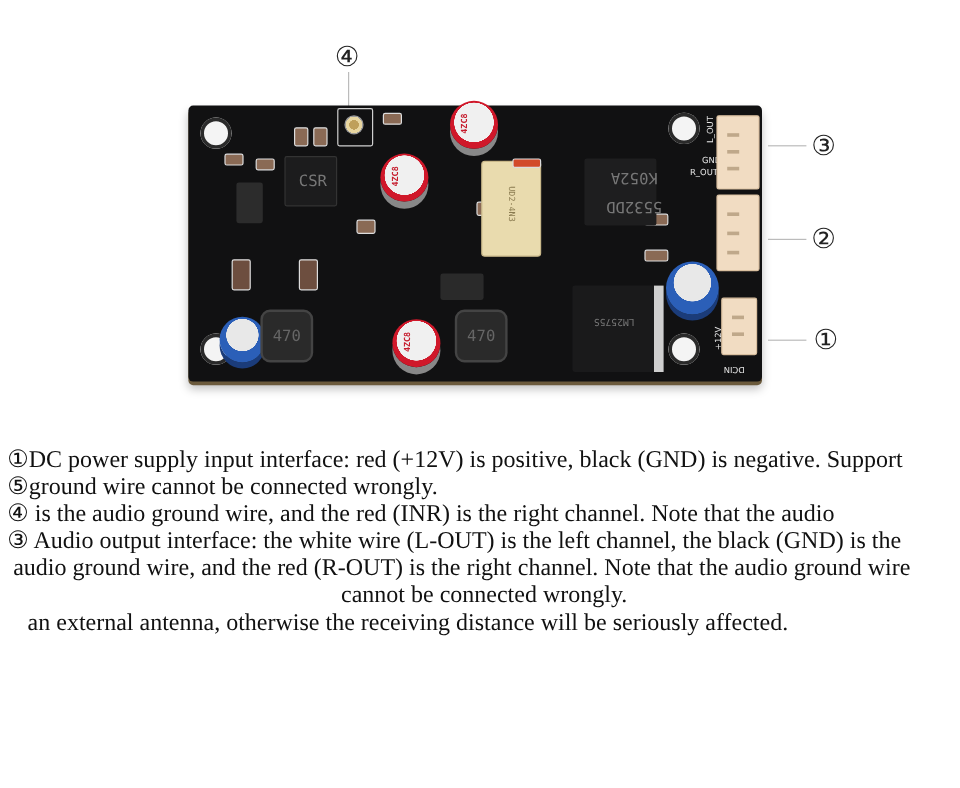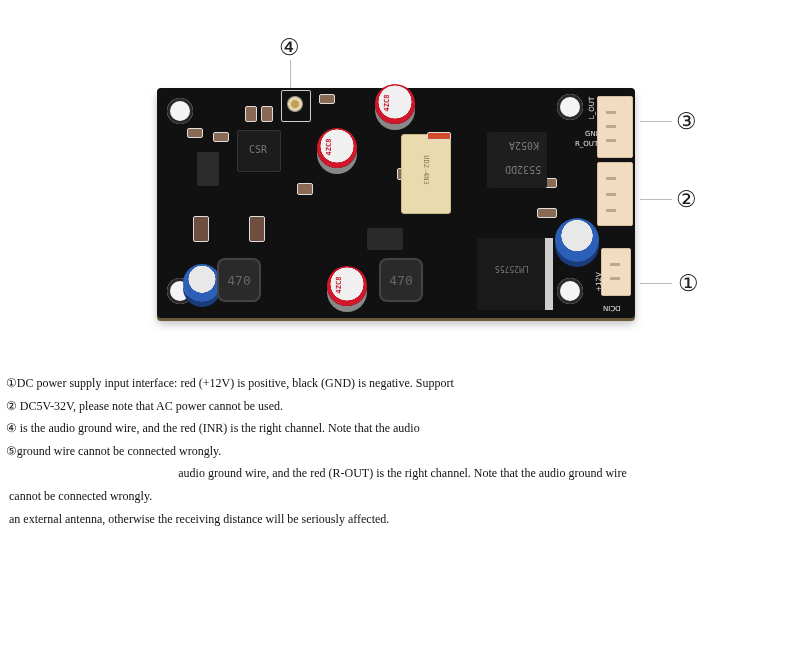--- a/index.html
+++ b/index.html
@@ -12,25 +12,25 @@
   .smd { position:absolute; background:#8a6a55; border:1px solid #ddd; border-radius:2px; }
   .chip { position:absolute; background:#1c1c1d; border-radius:2px; }
   .cap { position:absolute; border-radius:50%; }
   .cap-red { background: radial-gradient(circle at 50% 45%, #f0f0f0 0 55%, #d0182a 56% 100%); box-shadow: 0 6px 0 #888; }
   .cap-blue { background: radial-gradient(circle at 50% 40%, #e8e8e8 0 45%, #2b5fb8 46% 100%); box-shadow: 0 5px 0 #1b3c7a; }
   .inductor { position:absolute; background:#2a2a2a; border-radius:8px; border:2px solid #444; color:#666; font-family:"DejaVu Sans Mono", monospace; font-size:13px; display:flex; align-items:center; justify-content:center; }
   .relay { position:absolute; background:#e9dbae; border-radius:3px; border:1px solid #c9b88a; }
   .connector { position:absolute; background:#f1dcc2; border:1px solid #d9bf9f; border-radius:2px; }
   .connector .pin { position:absolute; left:8px; width:10px; height:3px; background:#bfa88a; }
   .cap-text { position:absolute; font-family:"DejaVu Sans Mono", monospace; font-size:7px; color:#c61b2c; font-weight:bold; transform:rotate(-90deg); white-space:nowrap; }
-  .ic-text { position:absolute; font-family:"DejaVu Sans Mono", monospace; font-size:10px; color:#777; white-space:nowrap; }
+  .ic-text { position:absolute; font-family:"DejaVu Sans Mono", monospace; font-size:13px; color:#777; white-space:nowrap; }
   .pcb-label { position:absolute; font-family:"DejaVu Sans", sans-serif; font-size:7px; color:#e5e5e5; white-space:nowrap; }
   .callout-line { position:absolute; background:#bbbbbb; }
   .callout-num { position:absolute; font-size:23px; color:#222; line-height:1; }
-  .desc { position:absolute; left:6px; top:372px; width:790px; font-size:12px; line-height:22.6px; color:#111; }
+  .desc { position:absolute; left:6px; top:372px; width:790px; font-size:20px; line-height:22.6px; color:#111; }
   .desc .line { display:block; white-space:nowrap; }
 </style>
 </head>
 <body>
 
 <div class="photo">
 
   <span class="callout-num" style="left:279px; top:36px;">④</span>
   <div class="callout-line" style="left:290px; top:60px; width:1px; height:34px;"></div>
 
@@ -113,19 +113,19 @@
   <div class="callout-line" style="left:640px; top:121px; width:32px; height:1px;"></div>
   <span class="callout-num" style="left:676px; top:110px;">③</span>
   <div class="callout-line" style="left:640px; top:199px; width:32px; height:1px;"></div>
   <span class="callout-num" style="left:676px; top:188px;">②</span>
   <div class="callout-line" style="left:640px; top:283px; width:32px; height:1px;"></div>
   <span class="callout-num" style="left:678px; top:272px;">①</span>
 </div>
 
 <div class="desc">
   <span class="line">①DC power supply input interface: red (+12V) is positive, black (GND) is negative. Support</span>
-  <span class="line">② DC5V-32V, please note that AC power cannot be used.</span>
+  <span class="line">⑤ground wire cannot be connected wrongly.</span>
   <span class="line">④ is the audio ground wire, and the red (INR) is the right channel. Note that the audio</span>
-  <span class="line">⑤ground wire cannot be connected wrongly.</span>
-  <span class="line" style="white-space:pre;text-align:center;"> audio ground wire, and the red (R-OUT) is the right channel. Note that the audio ground wire</span>
-  <span class="line" style="white-space:pre;"> cannot be connected wrongly.</span>
-  <span class="line" style="white-space:pre;"> an external antenna, otherwise the receiving distance will be seriously affected.</span>
+  <span class="line">③ Audio output interface: the white wire (L-OUT) is the left channel, the black (GND) is the</span>
+  <span class="line" style="white-space:pre;"> audio ground wire, and the red (R-OUT) is the right channel. Note that the audio ground wire</span>
+  <span class="line" style="white-space:pre;text-align:center;"> cannot be connected wrongly.</span>
+  <span class="line" style="white-space:pre;margin-left:12px;"> an external antenna, otherwise the receiving distance will be seriously affected.</span>
 </div>
 
 </body></html>

